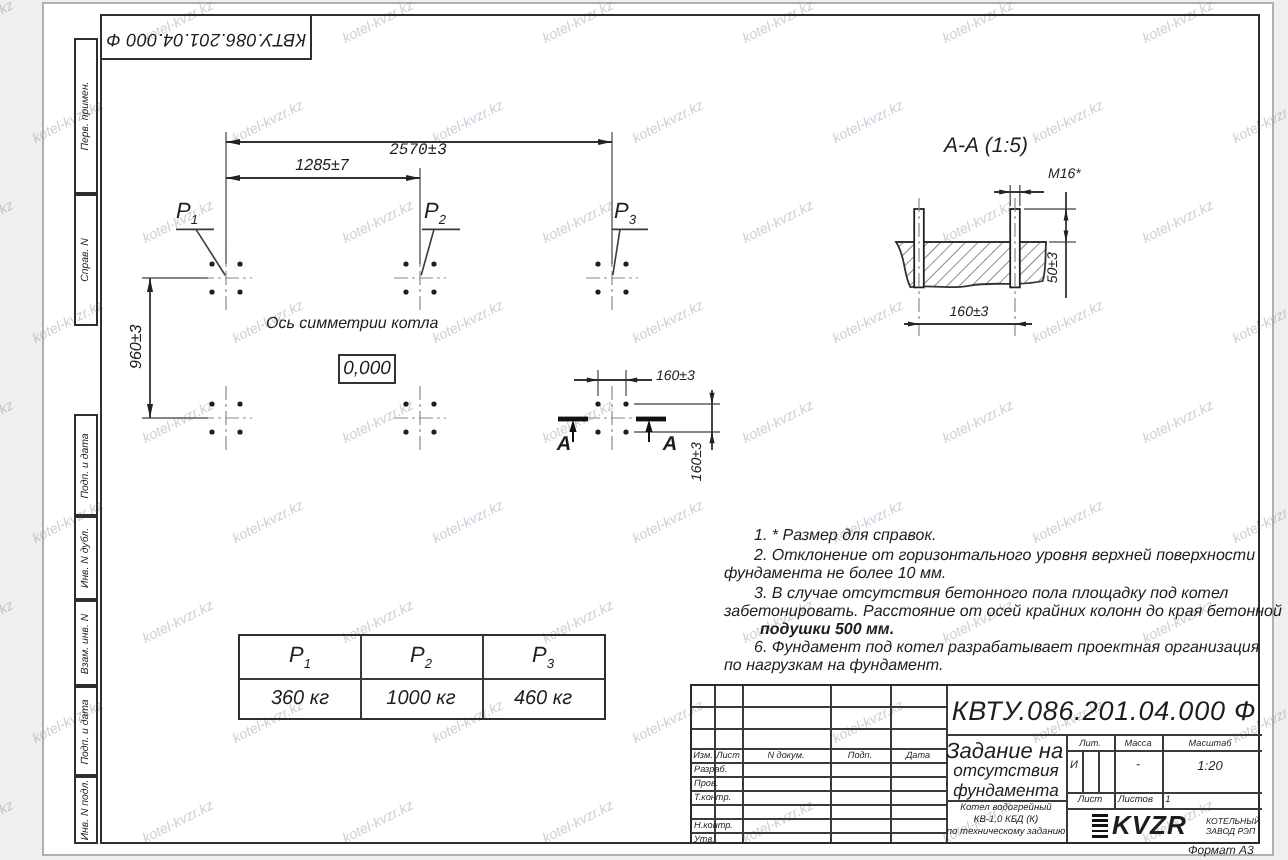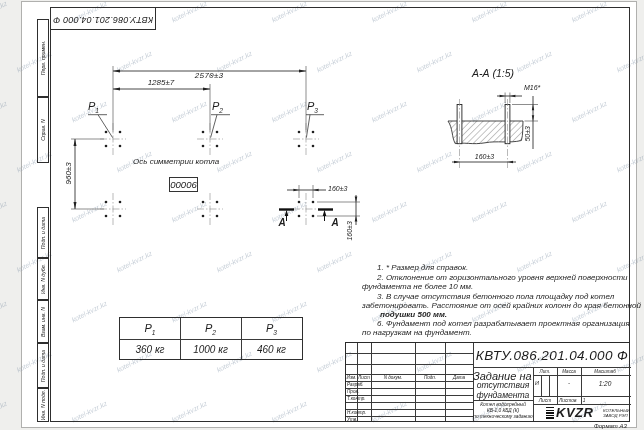--- a/index.html
+++ b/index.html
@@ -228,21 +228,21 @@
     </g>
   </svg>
 
   <div class="t c" style="left:179px;top:72px;width:60px;font-size:8px;font-family:Liberation Mono, monospace;">2570±3</div>
   <div class="t c" style="left:131px;top:79px;width:60px;font-size:8px;">1285±7</div>
   <div class="t c" style="left:52px;top:169px;width:34px;font-size:8px;transform:rotate(-90deg);">960±3</div>
   <div class="t" style="left:88px;top:100px;font-size:11px;"><span>P</span><sub>1</sub></div>
   <div class="t" style="left:212px;top:100px;font-size:11px;"><span>P</span><sub>2</sub></div>
   <div class="t" style="left:307px;top:100px;font-size:11px;"><span>P</span><sub>3</sub></div>
   <div class="t c" style="left:133px;top:158px;width:84px;font-size:8px;">Ось симметрии котла</div>
-  <div class="t c" style="left:169px;top:177px;width:27px;height:13px;line-height:13px;border:0.8px solid #333;font-size:9.5px;font-weight:500;">00006</div>
+  <div class="t c" style="left:169px;top:177px;width:27px;height:13px;line-height:13px;border:0.8px solid #333;font-size:9.5px;font-weight:500;">0,000</div>
   <div class="t" style="left:328px;top:185px;font-size:7px;">160±3</div>
   <div class="t c" style="left:334px;top:227px;width:31px;font-size:7px;transform:rotate(-90deg);">160±3</div>
   <div class="t c" style="left:275px;top:217px;width:14px;font-size:10px;font-weight:600;">А</div>
   <div class="t c" style="left:328px;top:217px;width:14px;font-size:10px;font-weight:600;">А</div>
 
   <div class="t c" style="left:462px;top:68px;width:62px;font-size:10.5px;font-weight:500;">А-А (1:5)</div>
   <div class="t" style="left:524px;top:84px;font-size:7px;">М16*</div>
   <div class="t c" style="left:512px;top:130px;width:31px;font-size:7px;transform:rotate(-90deg);">50±3</div>
   <div class="t c" style="left:469px;top:153px;width:31px;font-size:7px;">160±3</div>
 

